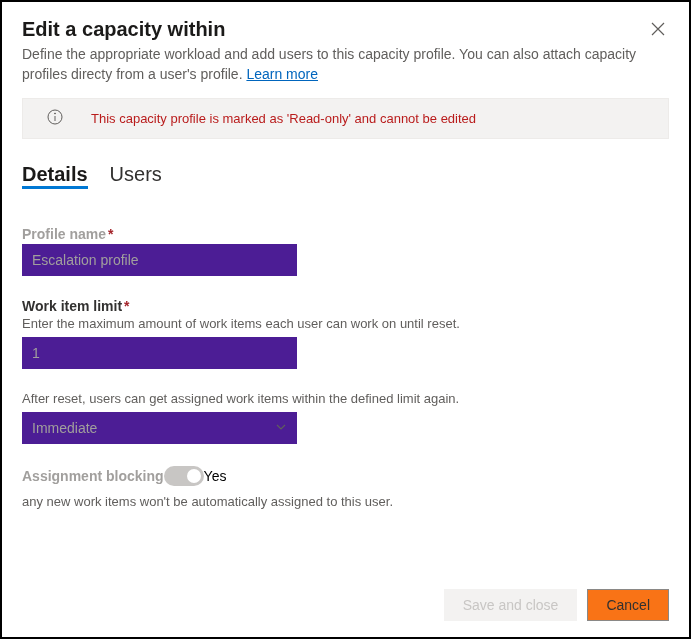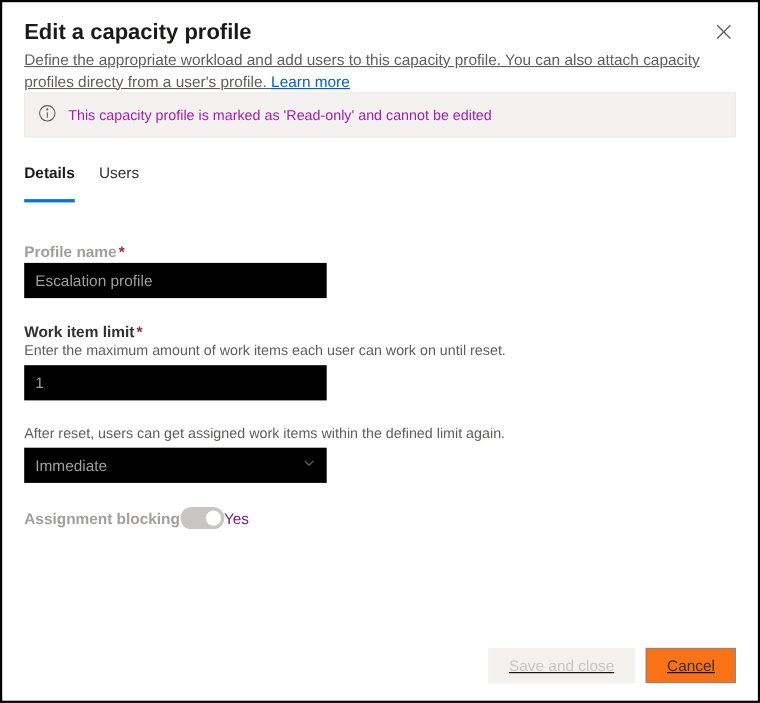--- a/index.html
+++ b/index.html
@@ -34,49 +34,49 @@
     border: none;
     cursor: pointer;
     padding: 4px;
     color: #605e5c;
   }
   .close-btn svg { width: 14px; height: 14px; }
   .subtitle {
     font-size: 14px;
     color: #605e5c;
     line-height: 1.4;
-    text-decoration: underline;
+    margin-bottom: 14px;
   }
   .link {
     color: #0065bd;
     text-decoration: underline;
     cursor: pointer;
   }
   .info-banner {
     background: #f3f2f1;
-    padding: 10px 12px;
+    padding: 10px 24px;
     display: flex;
     align-items: center;
-    gap: 11px;
+    gap: 28px;
     font-size: 13px;
-    color: #a21caf;
+    color: #b91c1c;
     margin-bottom: 18px;
     border: 1px solid #edebe9;
   }
   .info-banner svg { width: 16px; height: 16px; flex-shrink: 0; color: #605e5c; }
   .tabs {
     display: flex;
     gap: 22px;
     border-bottom: 1px solid transparent;
     margin-bottom: 18px;
   }
   .tab {
-    font-size: 14px;
+    font-size: 20px;
     color: #323130;
-    padding: 6px 0 16px 0;
+    padding: 6px 0 0 0;
     cursor: pointer;
     border-bottom: 3px solid transparent;
   }
   .tab.active {
     font-weight: 600;
     border-bottom-color: #0078d4;
     color: #1b1a19;
   }
   .field-group { margin-bottom: 22px; }
   .field-label {
@@ -89,21 +89,21 @@
   .required { color: #a4262c; margin-left: 2px; }
   .field-help {
     font-size: 13px;
     color: #605e5c;
     margin-bottom: 6px;
   }
   .text-input, .select-input {
     width: 275px;
     height: 32px;
     border: none;
-    background: #000000;
+    background: #4c1d95;
     padding: 0 10px;
     font-size: 14px;
     color: #a19f9d;
     font-family: inherit;
   }
   .select-wrap {
     position: relative;
     width: 275px;
   }
   .select-input { width: 100%; padding-right: 30px; }
@@ -138,34 +138,33 @@
     width: 14px;
     height: 14px;
     background: #fff;
     border-radius: 50%;
     position: absolute;
     top: 3px;
     right: 3px;
   }
   .toggle-state {
     font-size: 14px;
-    color: #701a75;
+    color: #000000;
     text-align: right;
   }
   .toggle-desc {
     font-size: 13px;
     color: #605e5c;
     line-height: 1.5;
   }
   .footer {
     padding: 12px 20px 16px 20px;
     display: flex;
     justify-content: flex-end;
     gap: 10px;
-    text-decoration: underline;
   }
   .btn {
     height: 32px;
     padding: 0 18px;
     font-size: 14px;
     font-family: inherit;
     border: 1px solid #8a8886;
     background: #f97316;
     cursor: pointer;
     color: #323130;
@@ -175,21 +174,21 @@
     border-color: #f3f2f1;
     color: #c8c6c4;
     cursor: default;
   }
 </style>
 </head>
 <body>
 
 <div class="panel">
   <div class="header-row">
-    <h1 class="title">Edit a capacity profile</h1>
+    <h1 class="title">Edit a capacity within</h1>
     <button class="close-btn">
       <span>
         <svg viewBox="0 0 14 14" stroke="currentColor" stroke-width="1.2" fill="none">
             <path d="M1 1 L13 13 M13 1 L1 13"></path>
           </svg>
       </span>
     </button>
   </div>
   <p class="subtitle">
     <span>Define the appropriate workload and add users to this capacity profile. You can also attach capacity profiles directy from a user's profile. </span><a class="link">Learn more</a>
@@ -240,20 +239,21 @@
 
   <div class="field-group">
     <div class="toggle-row">
       <span class="toggle-label">Assignment blocking</span>
       <div class="toggle">
         <div class="toggle-knob"></div>
       </div>
       <span class="toggle-state">Yes</span>
     </div>
     <div class="toggle-desc">
+      <div>any new work items won't be automatically assigned to this user.</div>
     </div>
   </div>
 </div>
 
 <div class="footer">
   <button class="btn primary-disabled" disabled="">Save and close</button>
   <button class="btn">Cancel</button>
 </div>
 
 </body></html>

